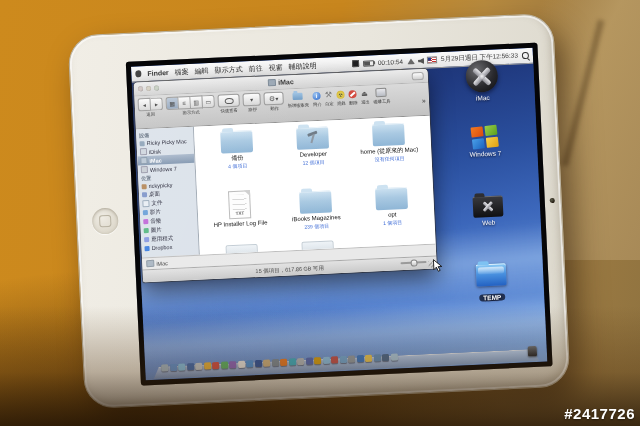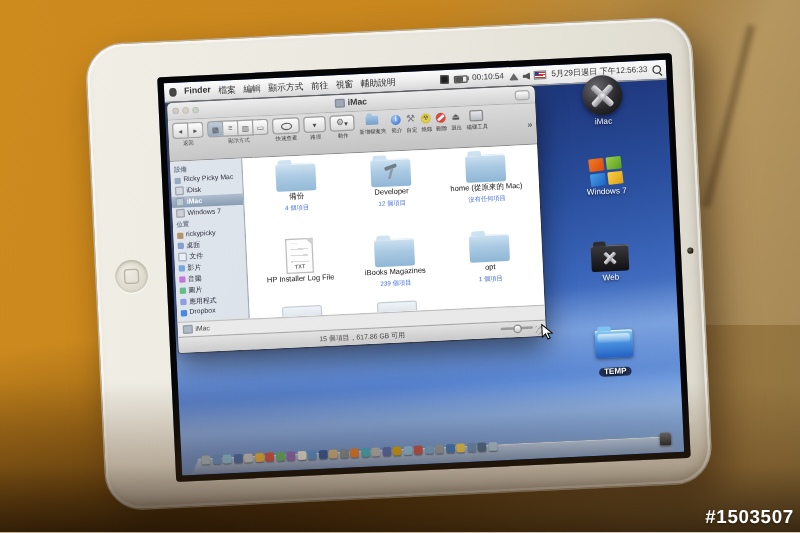--- a/index.html
+++ b/index.html
@@ -480,14 +480,14 @@
               <polygon points="1,1 1,11 3.6,8.6 5.4,12.8 7.2,12 5.4,8.2 9,8.2" fill="#fff" stroke="#000" stroke-width="0.8"></polygon>
             </svg>
         </div>
 
         <div class="glare"></div>
       </div>
     </div>
   </div>
 
   <div class="leather-bottom"></div>
-  <div class="watermark">#1503507</div>
+  <div class="watermark">#2417726</div>
 </div>
 
 </body></html>

